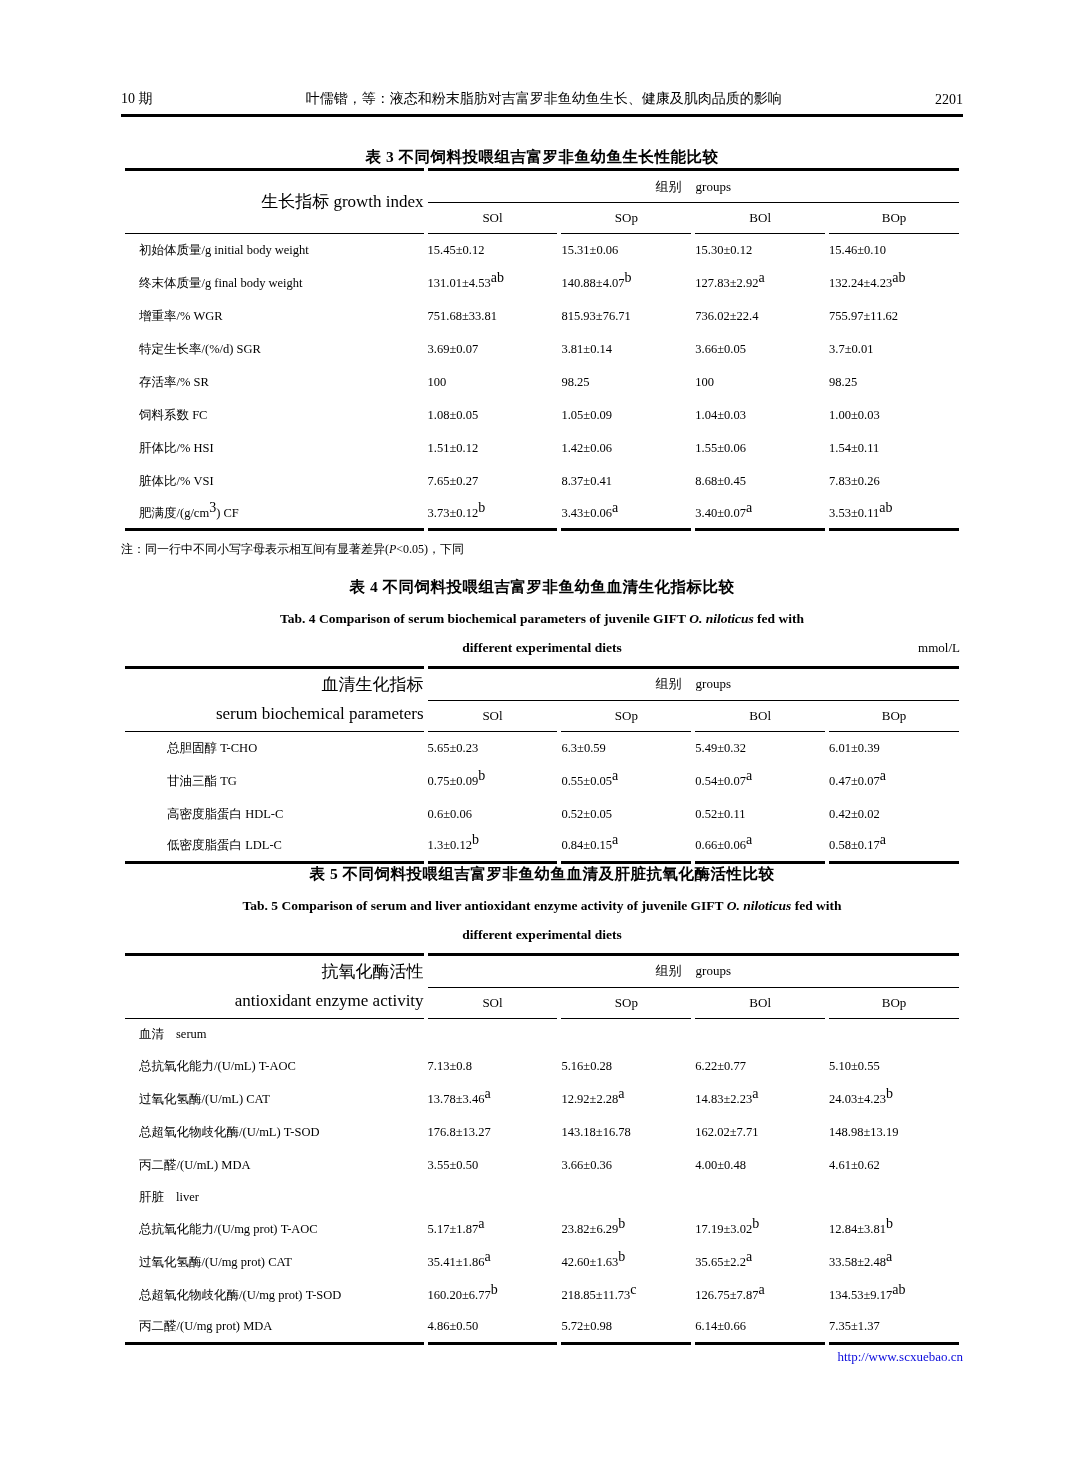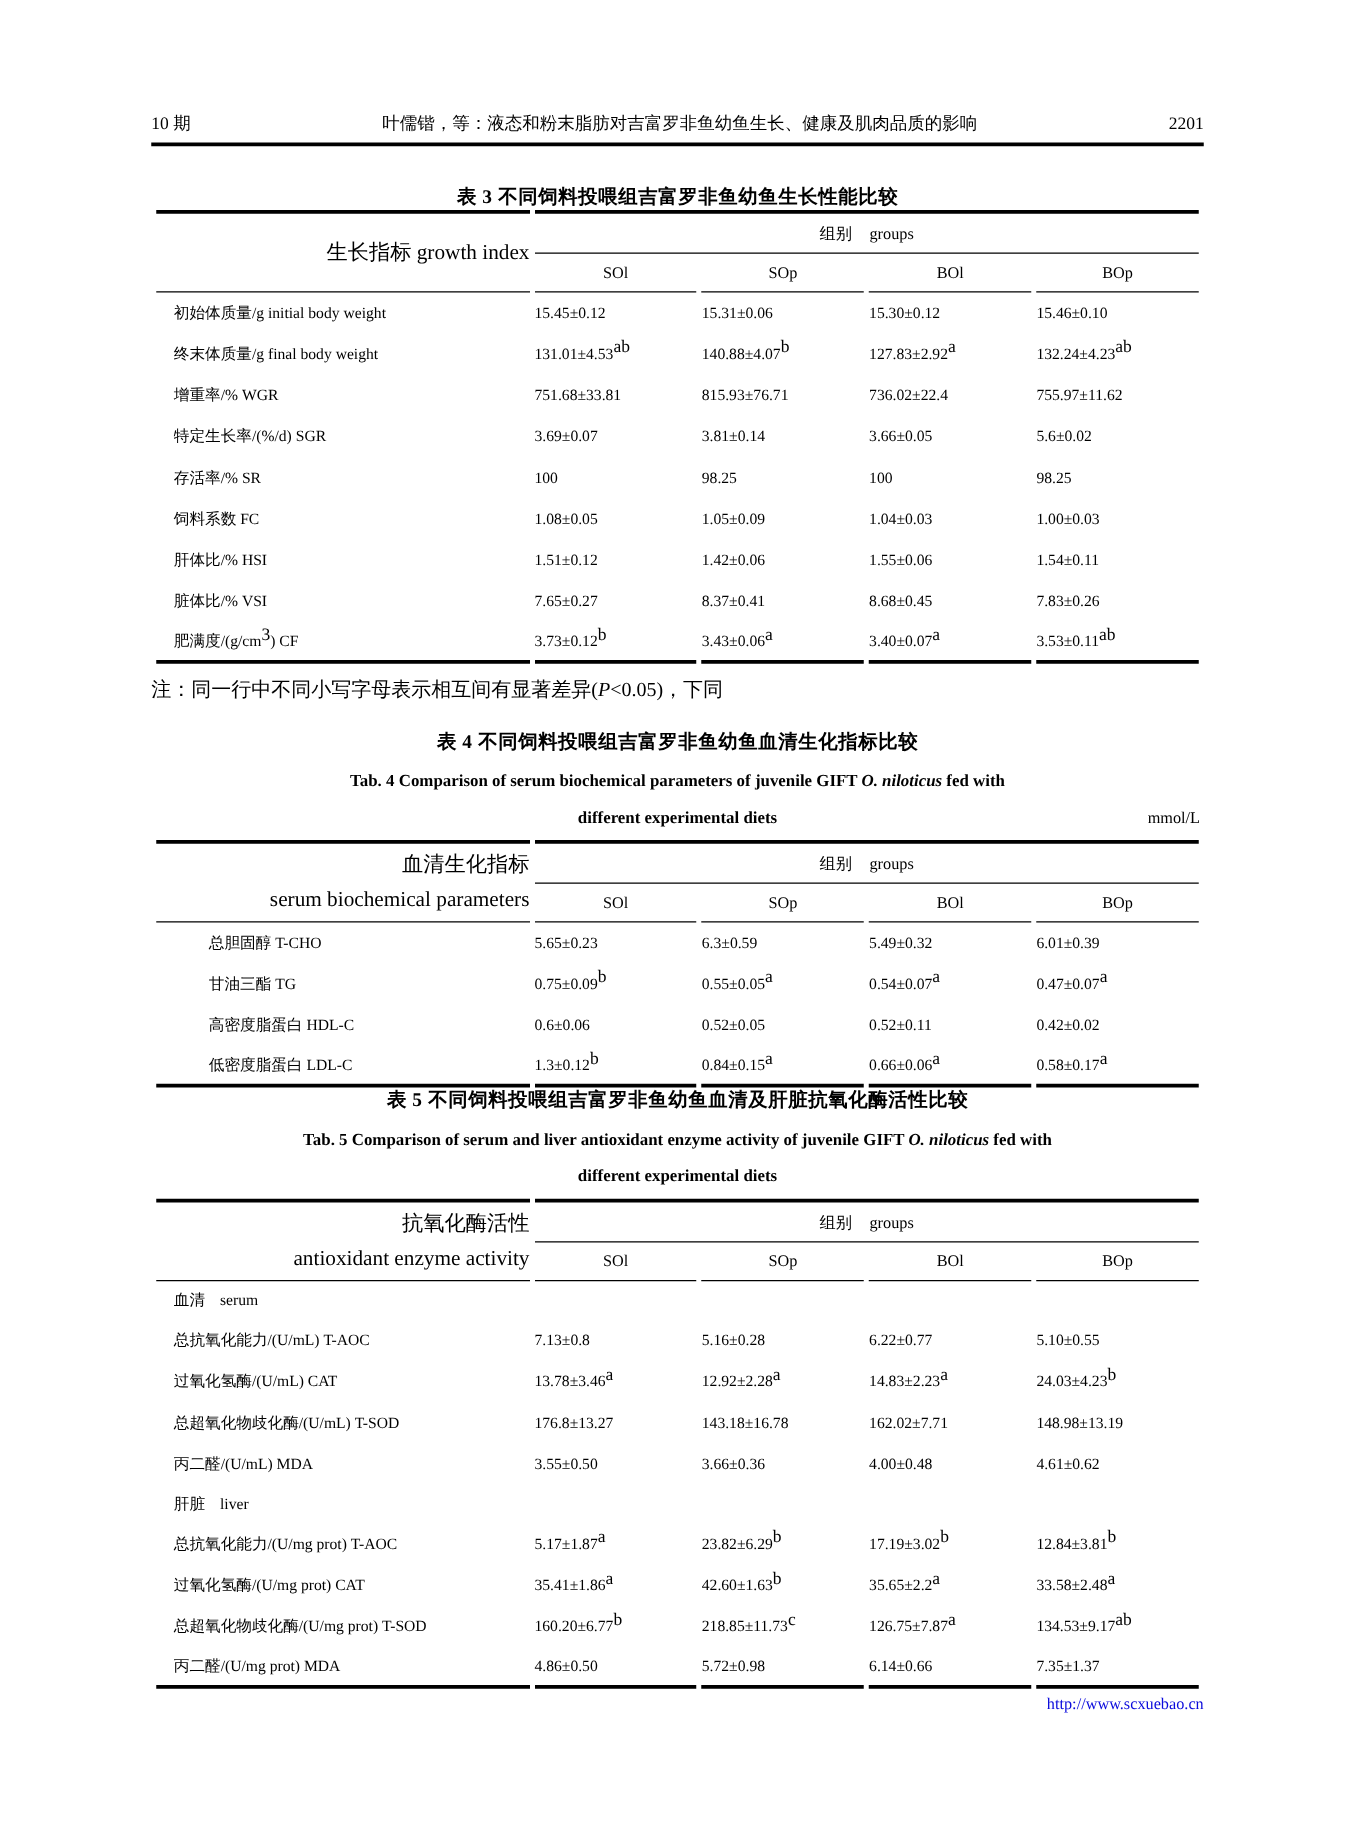--- a/index.html
+++ b/index.html
@@ -31,21 +31,21 @@
   th.colhead{border-bottom:1.5px solid #000;text-align:center;height:30px;font-size:13px;}
   td.rowlabel{text-align:left;font-size:12.5px;}
   td.val{text-align:left;padding-left:22px;font-size:12.5px;}
   tbody tr.datarow{height:33px;}
   tbody tr:last-child td{border-bottom:3px solid #000;}
   tr.sectionrow td{text-align:left;font-size:12.5px;height:31px;}
   tr.sectionrow .sec-en{font-weight:normal;margin-left:12px;}
   sup{font-size:14px;line-height:0;}
   .gsep{display:inline-block;width:14px;}
   
-  .notes{margin-top:9px;font-size:16px;line-height:1.65;}
+  .notes{margin-top:9px;font-size:12px;line-height:1.65;}
   .notes .it{font-style:italic;}
   
   .t4{margin-top:17px;}
   .t5{}
   .t4 .ttl-en,.t5 .ttl-en{margin-top:13px;}
   
   .journal-link{width:842px;margin:4px auto 0;text-align:right;font-size:13px;color:#0b0bdc;}
 </style>
 </head>
 <body>
@@ -103,21 +103,21 @@
             <td class="val">751.68±33.81</td>
             <td class="val">815.93±76.71</td>
             <td class="val">736.02±22.4</td>
             <td class="val">755.97±11.62</td>
           </tr>
           <tr class="datarow">
             <td class="rowlabel" style="padding-left: 14px;">特定生长率/(%/d)   SGR</td>
             <td class="val">3.69±0.07</td>
             <td class="val">3.81±0.14</td>
             <td class="val">3.66±0.05</td>
-            <td class="val">5.6±0.02</td>
+            <td class="val">3.7±0.01</td>
           </tr>
           <tr class="datarow">
             <td class="rowlabel" style="padding-left: 14px;">存活率/%   SR</td>
             <td class="val">100</td>
             <td class="val">98.25</td>
             <td class="val">100</td>
             <td class="val">98.25</td>
           </tr>
           <tr class="datarow">
             <td class="rowlabel" style="padding-left: 14px;">饲料系数   FC</td>

